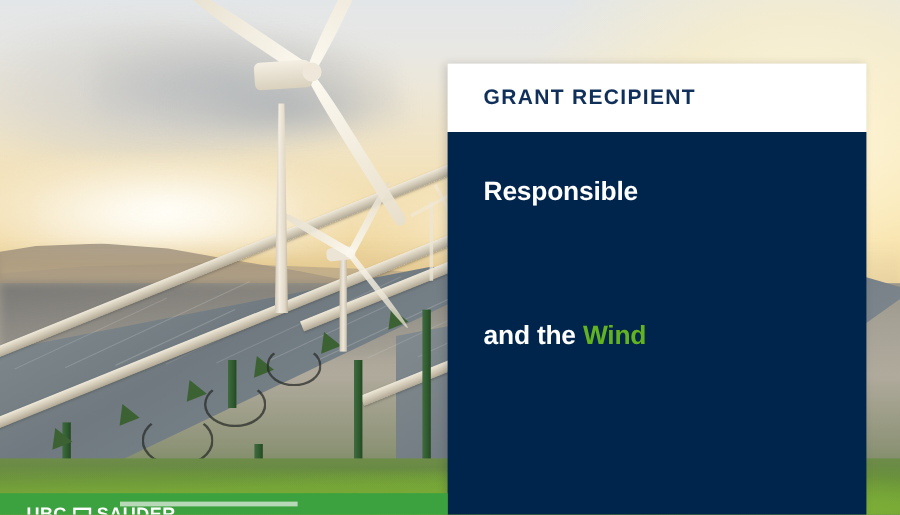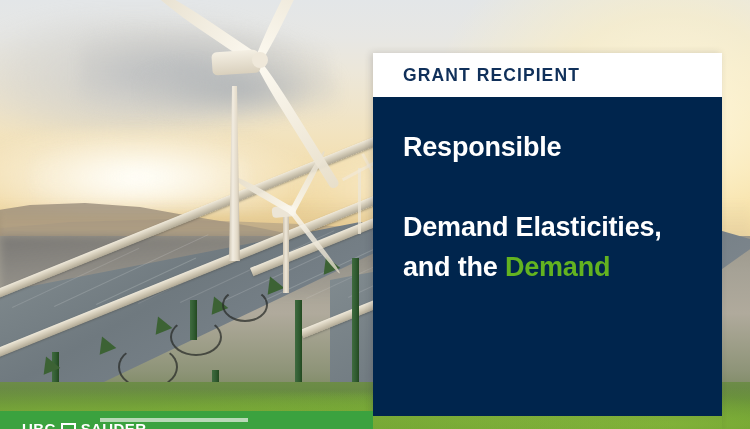--- a/index.html
+++ b/index.html
@@ -176,34 +176,34 @@
       radial-gradient(ellipse at 88% 90%, #78ab33 0%, rgba(120,171,51,0) 62%),
       linear-gradient(to bottom,#6d8c48,#56822f);
   }
 
   
   #card {
     position:absolute; left:373px; top:53px; width:349px; height:376px;
     box-shadow:-2px 0 7px rgba(40,40,50,.18);
   }
   #card-header {
-    height:44px; background:#ffffff;
+    height:57px; background:#ffffff;
     display:flex; align-items:center;
     padding-left:30px;
   }
   #card-eyebrow {
     font-size:17.5px; font-weight:bold; letter-spacing:1.1px;
     color:#10305a;
   }
   #card-body {
     height:319px; background:#00254d;
     padding:30px 26px 0 30px;
   }
   #card-title {
-    font-size:27px; line-height:40px; font-weight:bold;
+    font-size:22px; line-height:40px; font-weight:bold;
     color:#ffffff; letter-spacing:-0.2px;
   }
   #card-title .hl { color:#63b320; }
 
   
   #footer-bar {
     position:absolute; left:0; top:411px; width:373px; height:18px;
     background:#3ba23f;
     overflow:hidden;
   }
@@ -313,22 +313,22 @@
 <div id="card">
 
   <div id="card-header">
     <div id="card-eyebrow">GRANT RECIPIENT</div>
   </div>
 
   <div id="card-body">
     <h1 id="card-title">
       <span>Responsible</span><br>
       <br>
-      <span>Demand Elasticities,</span><br>
-      <span>and the </span><span class="hl">Demand</span><br>
+      <br>
+      <span>and the </span><span class="hl">Wind</span><br>
     </h1>
   </div>
 </div>
 
 <div id="footer-bar">
   <div id="logo">
     <span>UBC</span>
     <span id="logo-mark"></span>
     <span>SAUDER</span>
   </div>

